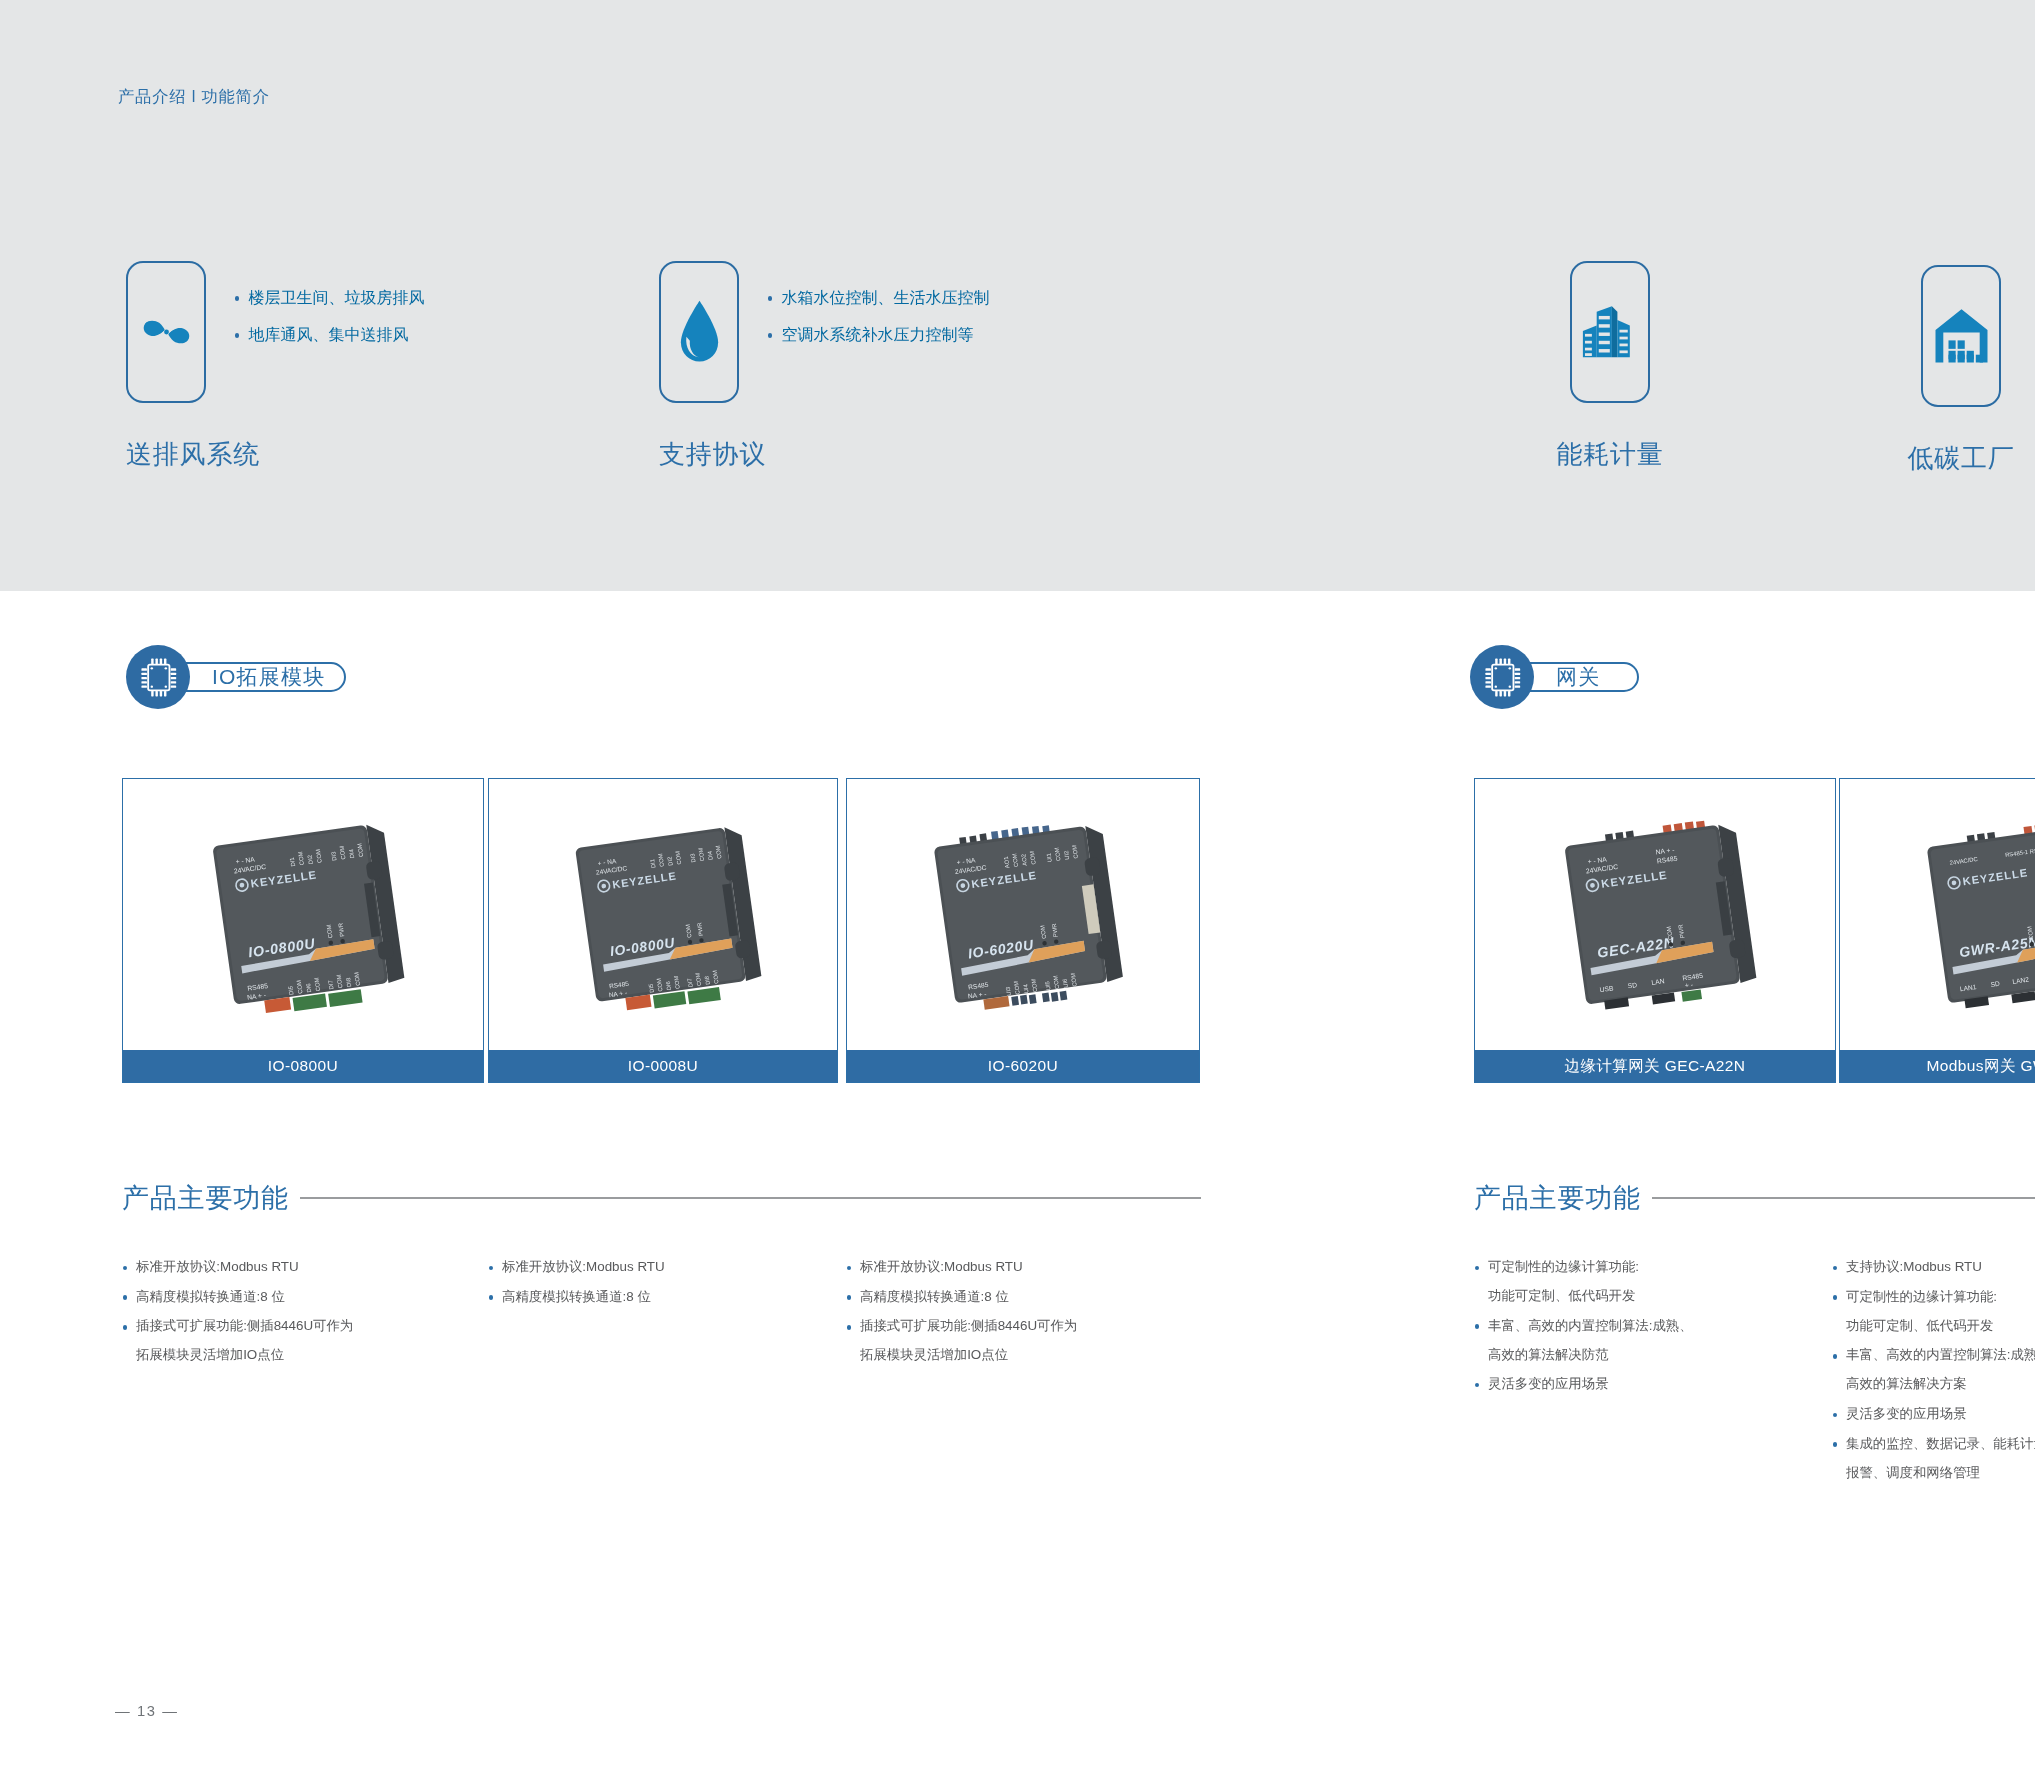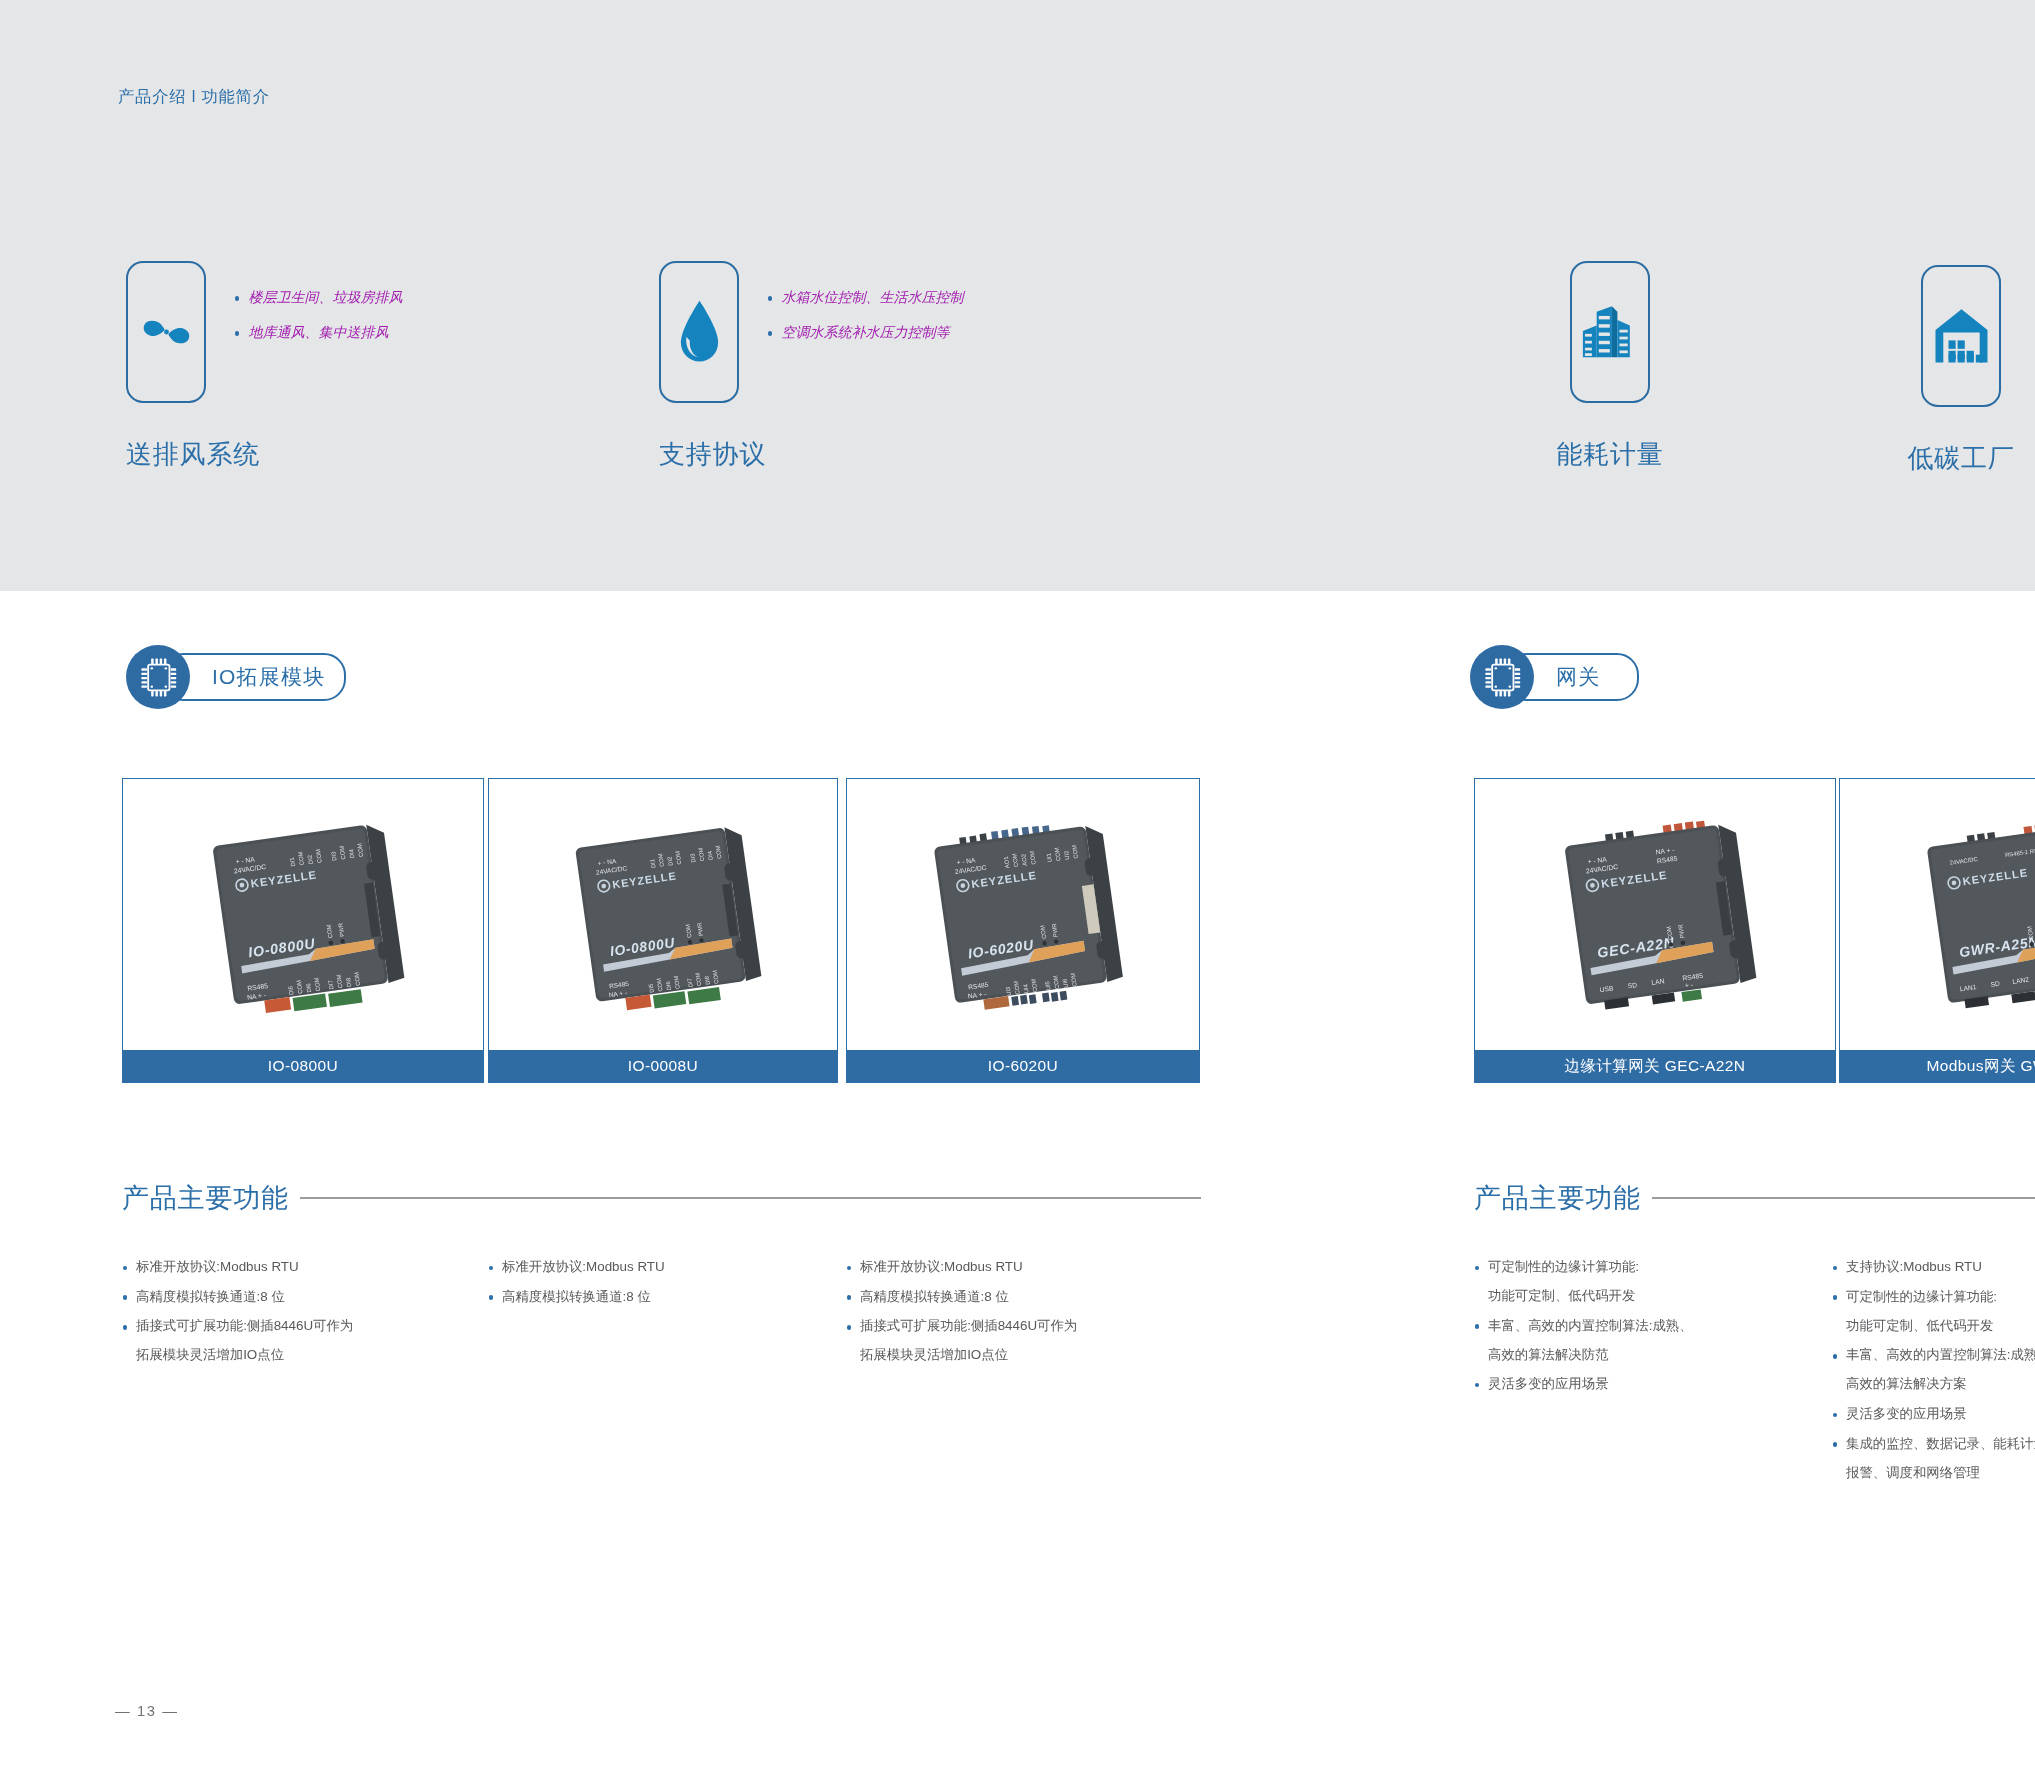--- a/index.html
+++ b/index.html
@@ -38,39 +38,39 @@
     font-size: 26px; color: #2c6fa8; white-space: nowrap; letter-spacing: 0.8px;
   }
   .feat-label.ctr { left: 50%; transform: translateX(-50%); }
 
   .bullets-blue {
     position: absolute; top: 28.5px; left: 107px;
     width: 366px;
   }
   .bullets-blue li {
     list-style: none; position: relative;
-    font-size: 14px; color: #a21caf; line-height: 1.0;
-    margin-bottom: 21px; padding-left: 15.5px; white-space: nowrap; font-style: italic;
+    font-size: 16px; color: #0369a1; line-height: 1.0;
+    margin-bottom: 21px; padding-left: 15.5px; white-space: nowrap;
   }
   .bullets-blue li:before {
     content: ""; position: absolute; left: 1.6px; top: 6.5px;
     width: 4.5px; height: 4.5px; border-radius: 50%; background: #2c6fa8;
   }
 
   
   .badge { position: absolute; display: flex; align-items: center; }
   .badge-chip {
     position: relative; z-index: 2;
     width: 64px; height: 64px; border-radius: 50%;
     background: #2e6ba3;
     display: flex; align-items: center; justify-content: center;
   }
   .badge-pill {
     margin-left: -29px;
-    height: 48px;
+    height: 30px;
     border: 2px solid #2c6fa8;
     border-radius: 22px;
     display: flex; align-items: center;
     padding-left: 49px; padding-right: 19px;
   }
   .badge-text { font-size: 21px; color: #2c6fa8; letter-spacing: 1.2px; white-space: nowrap; }
 
   
   .card {
     position: absolute;

